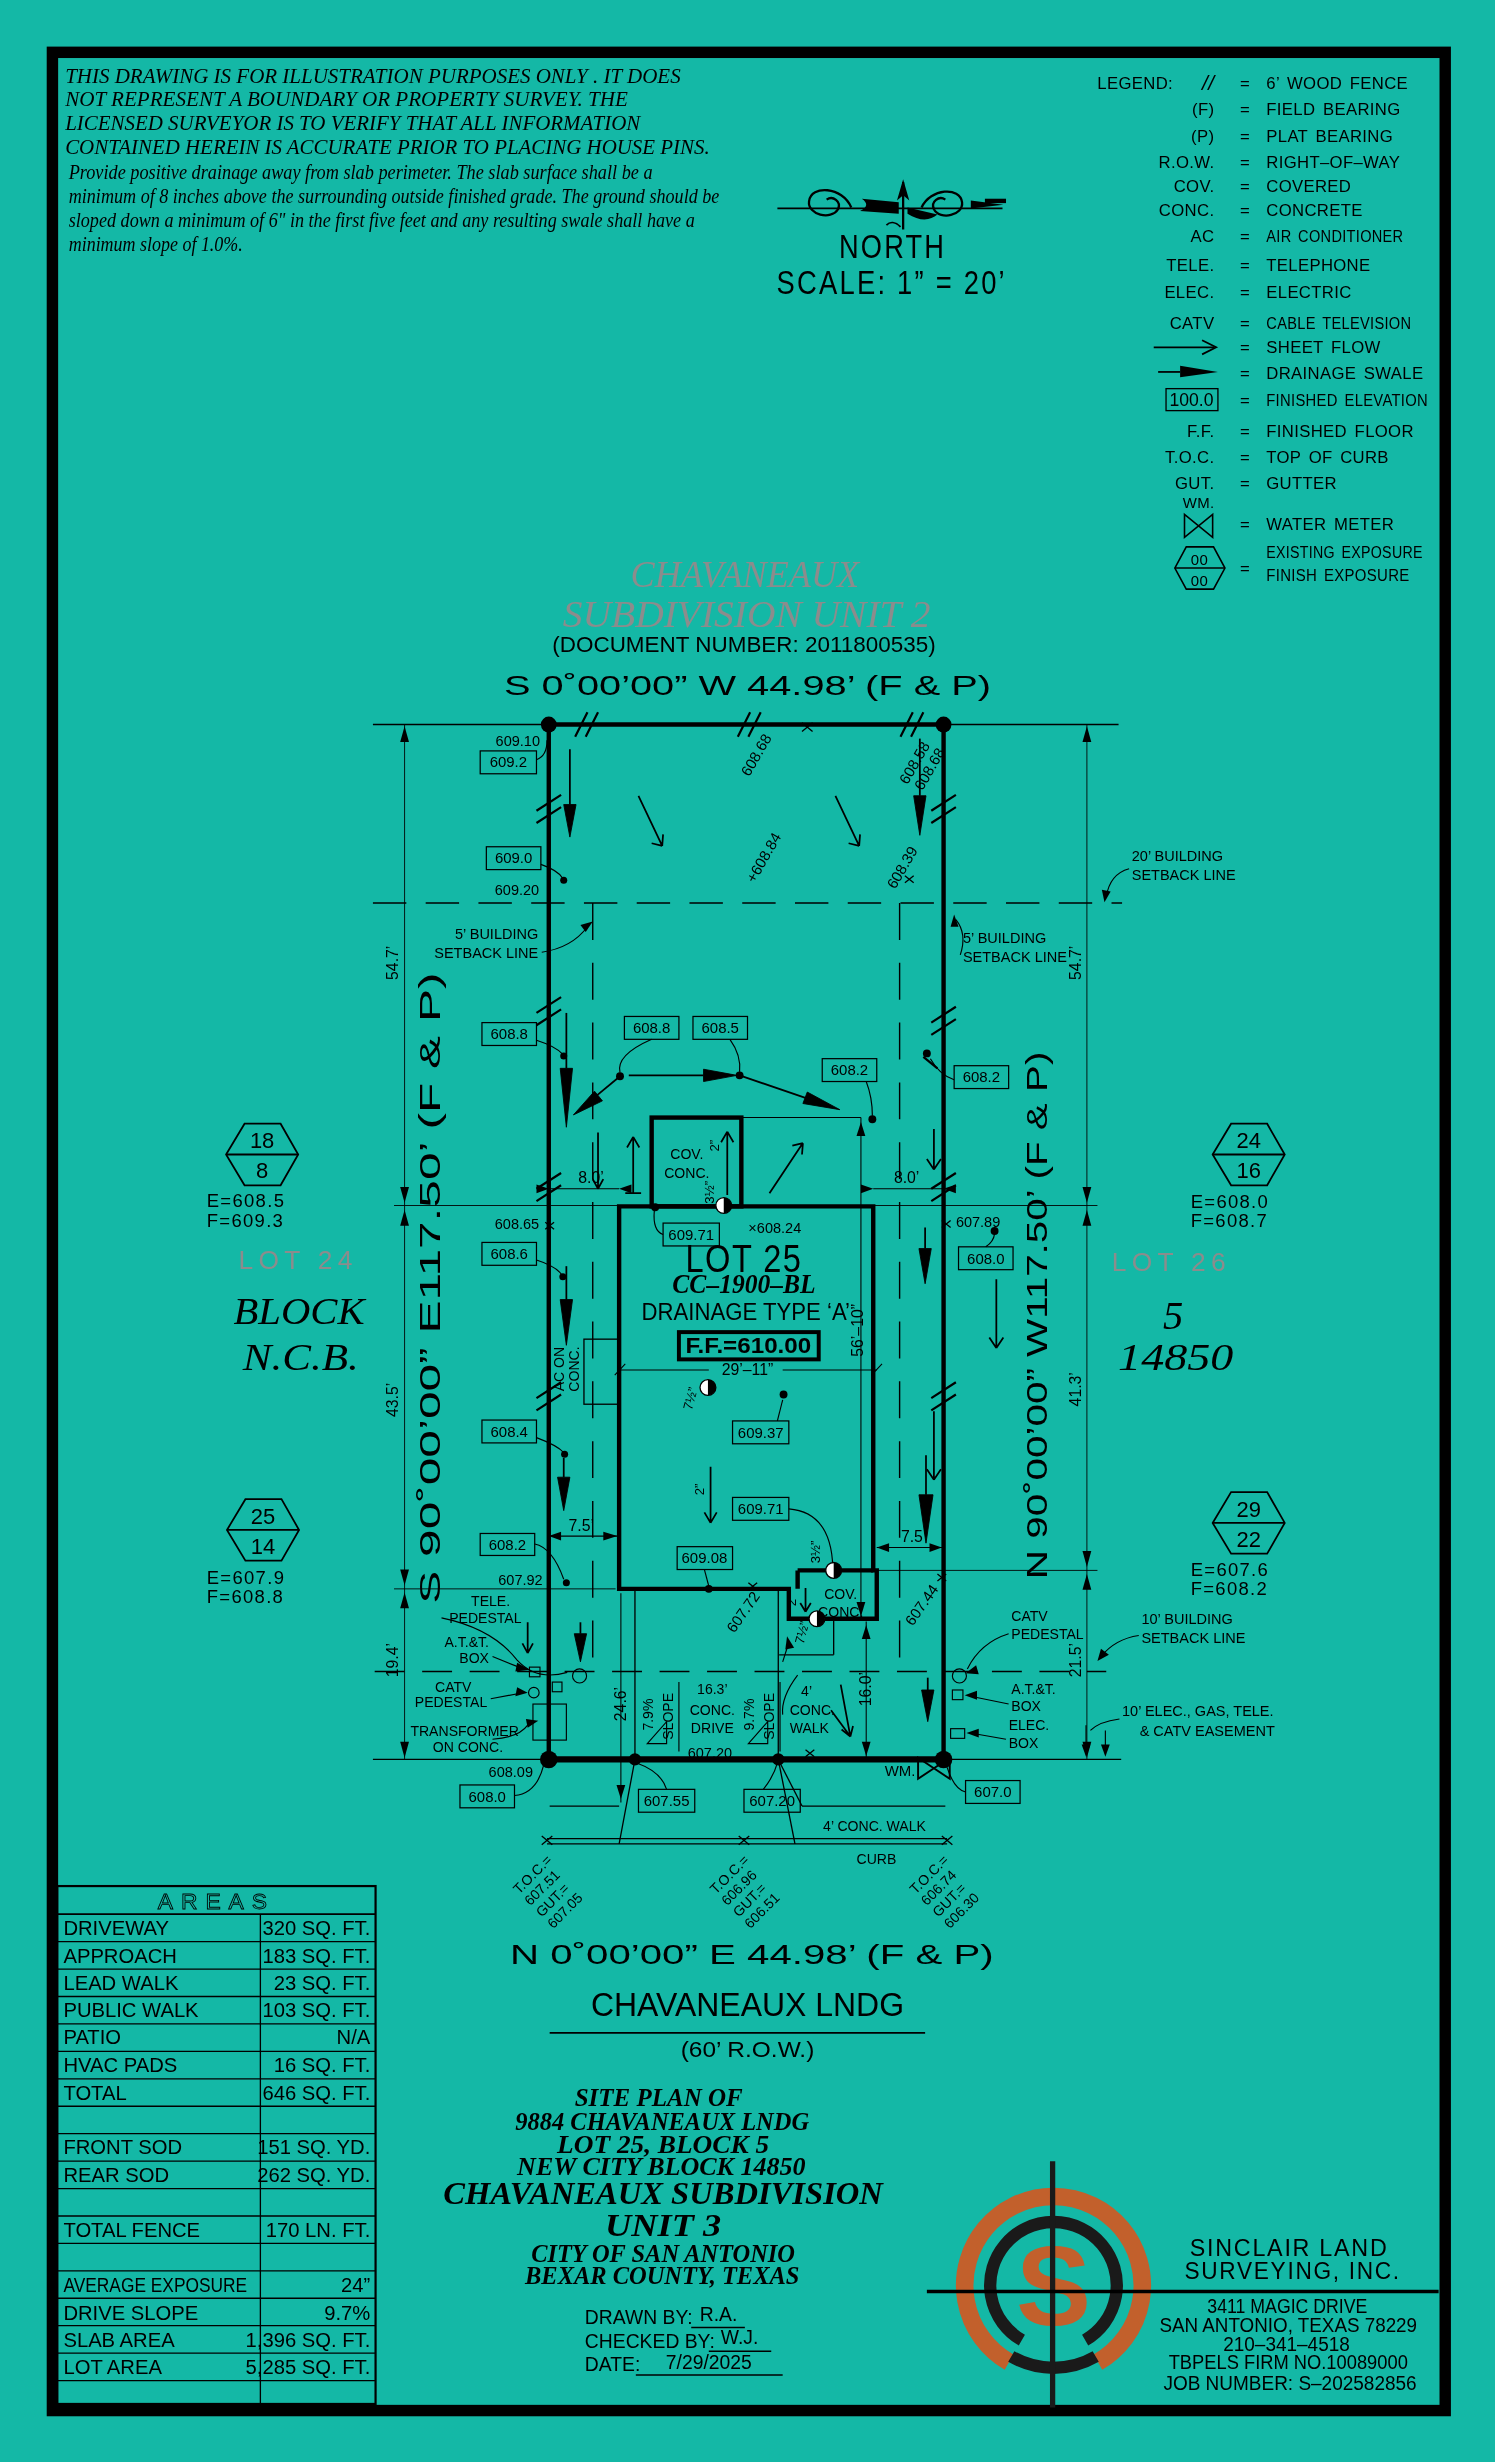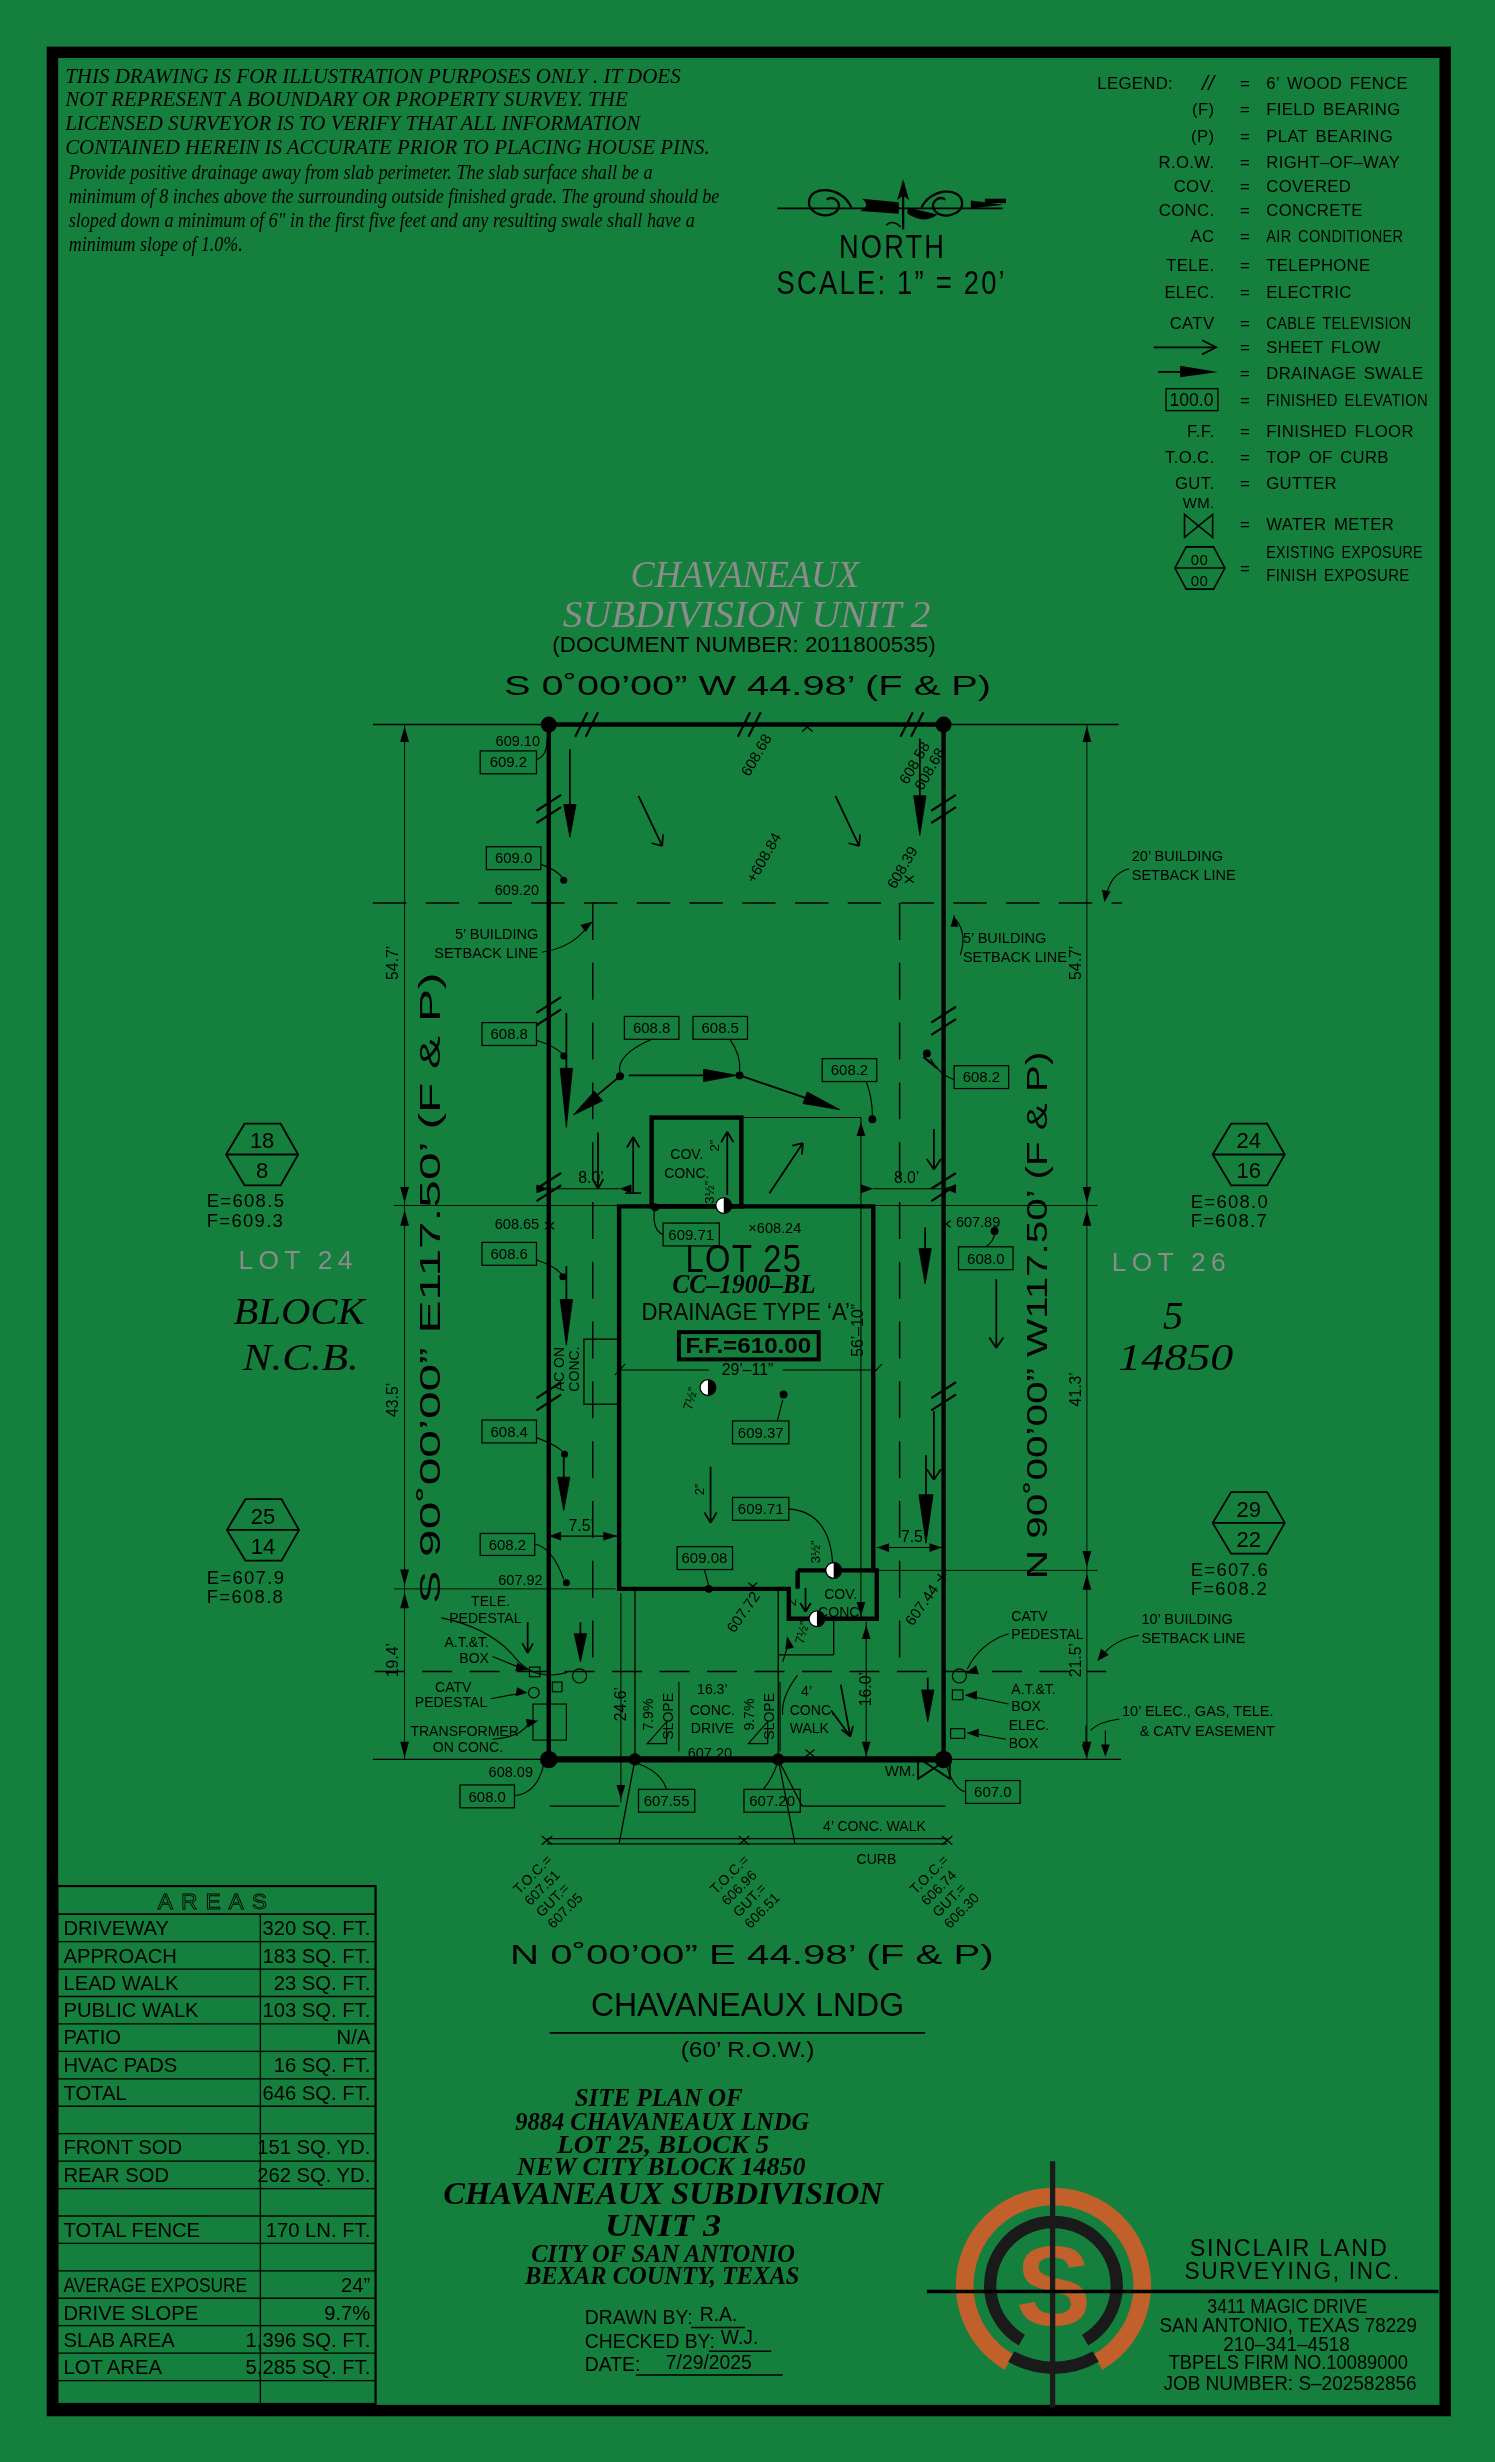--- a/index.html
+++ b/index.html
@@ -1,16 +1,16 @@
 <!DOCTYPE html>
 <html style="font-size:14px"><head>
 <meta charset="utf-8">
 <style>
 html,body{margin:0;padding:0;background:#fff;}
-#page{position:relative;width:1495px;height:2462px;background:#15803d;overflow:hidden;text-align:right;}
+#page{position:relative;width:1495px;height:2462px;background:#14b8a6;overflow:hidden;text-align:right;}
 svg{font-family:"Liberation Sans",sans-serif;}
 .ser{font-family:"Liberation Serif",serif;}
 </style>
 </head>
 <body>
 <div id="page">
 <svg width="1495" height="2462" viewBox="0 0 1700 2800">
 
 <rect x="59.5" y="59.5" width="1584" height="2682" fill="none" stroke="#000" stroke-width="13"></rect>
 

